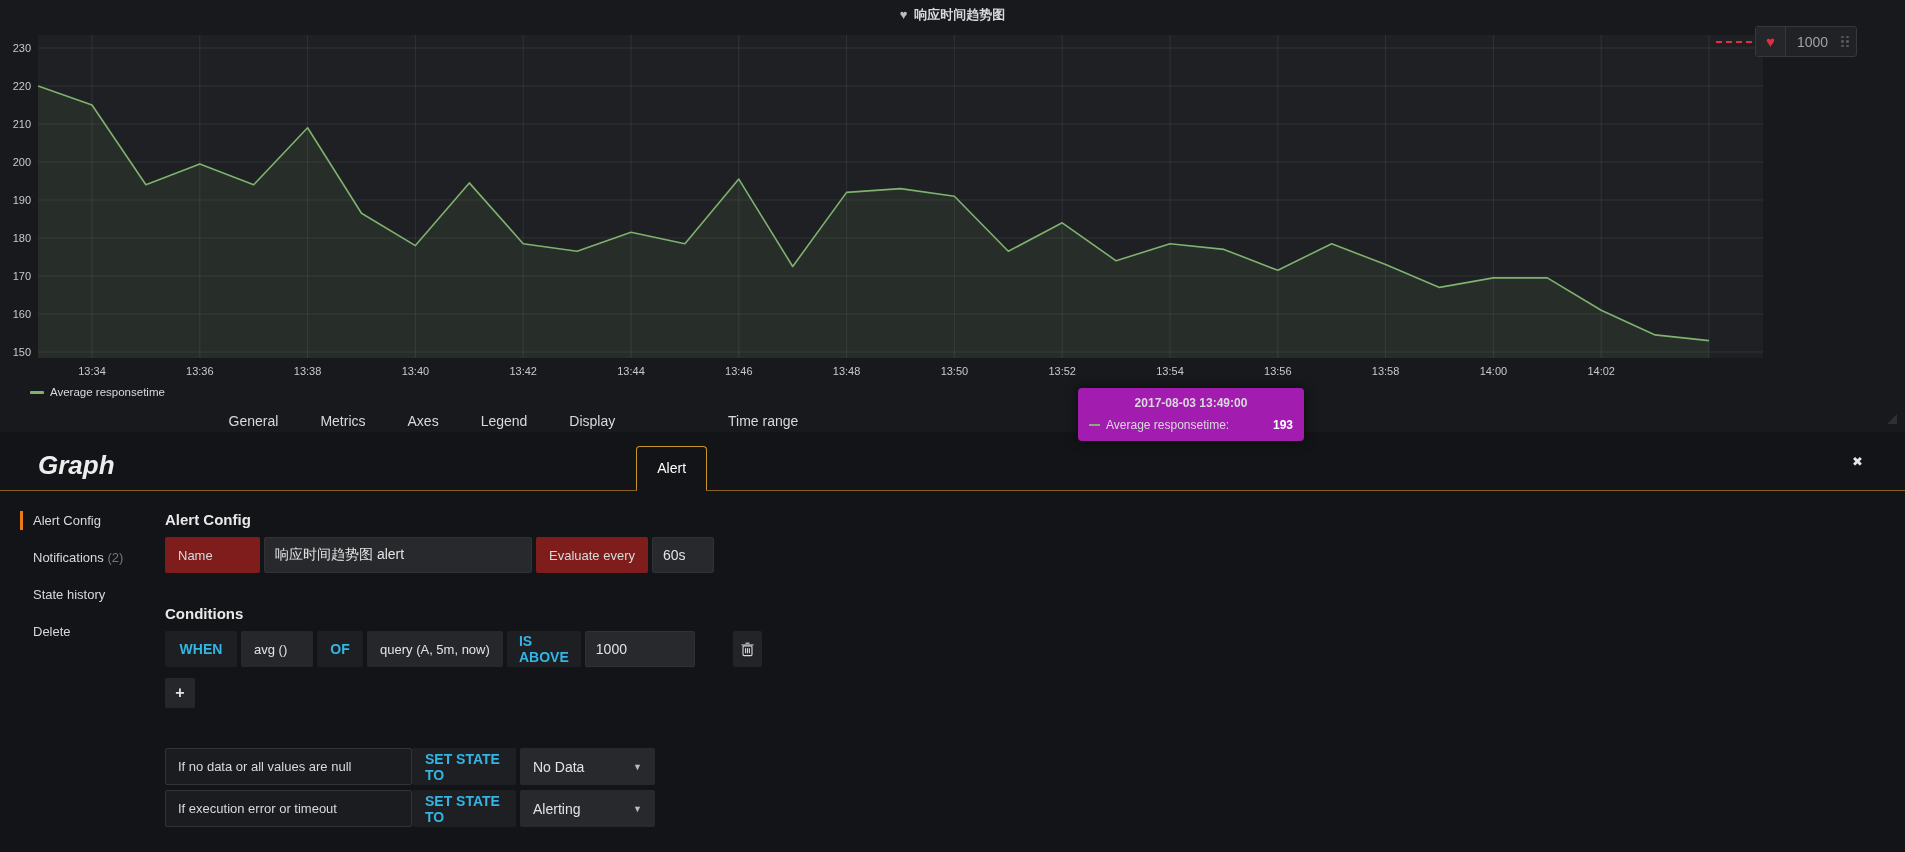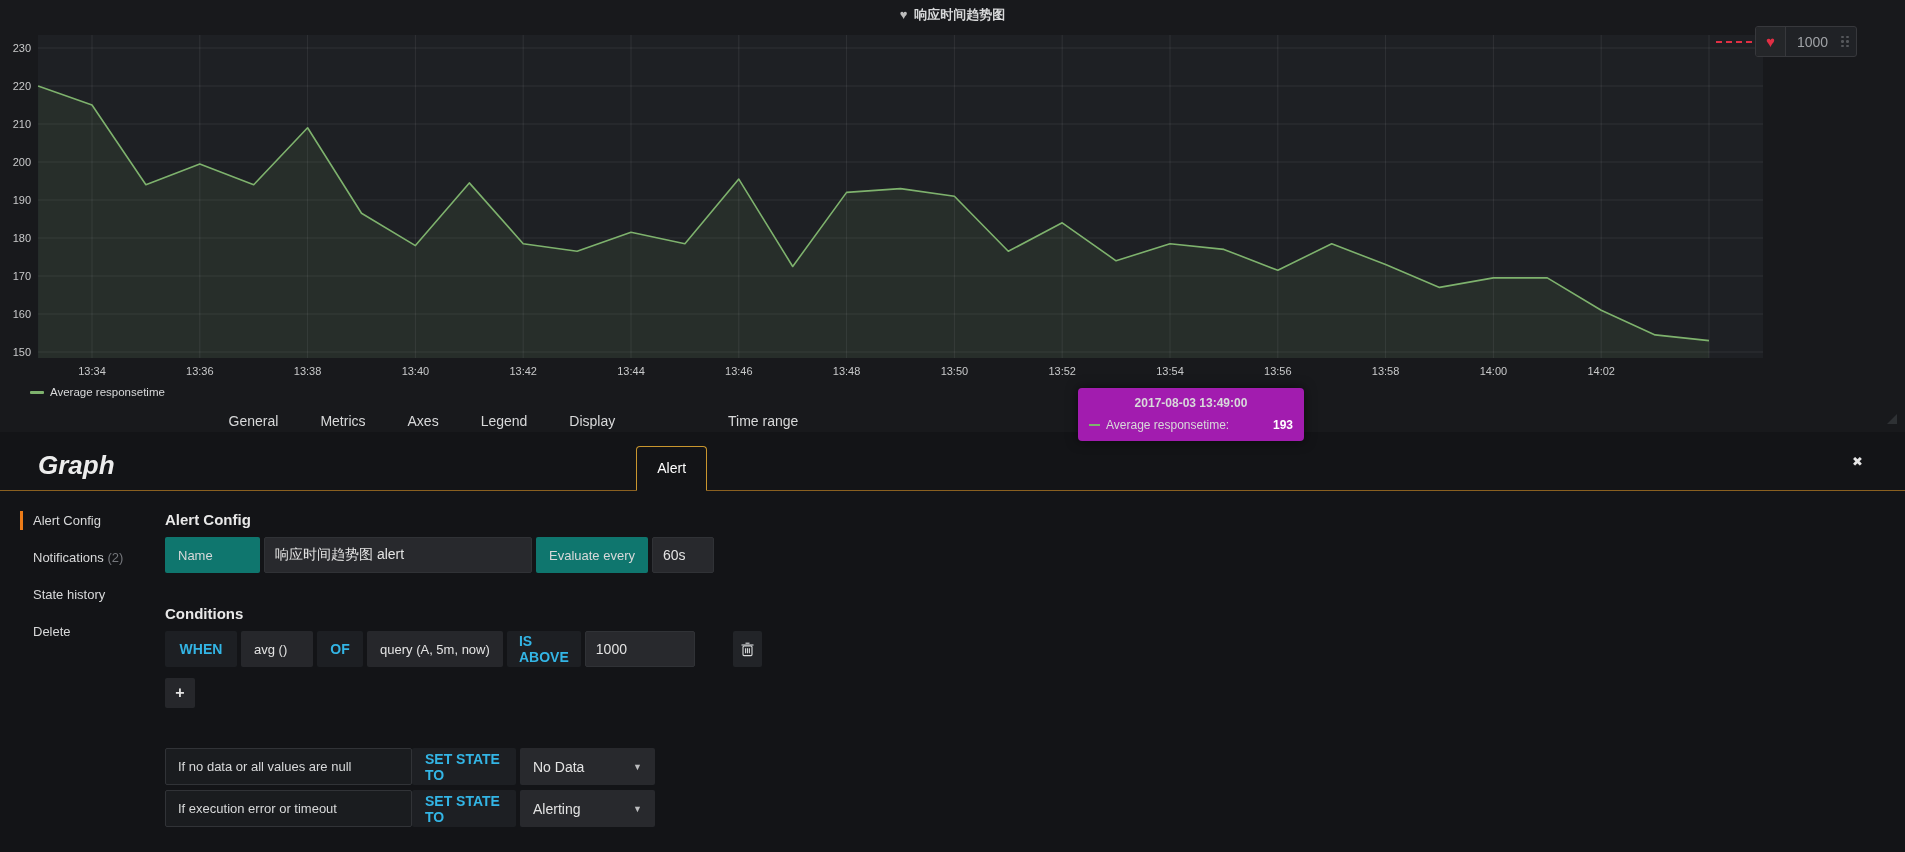--- a/index.html
+++ b/index.html
@@ -58,21 +58,21 @@
   .side-item { padding:2px 10px; margin-bottom:18px; font-size:13px; color:#d8d9da;
     border-left:3px solid transparent; cursor:pointer; }
   .side-item.active { border-left-color:#eb7b18; }
   .side-suffix { color:#75777c; }
 
   .main {}
   .section-heading { font-size:15px; font-weight:700; color:#e8e8e8; margin-bottom:9px; }
   .row { display:flex; align-items:stretch; }
   .box { display:flex; align-items:center; height:36px; margin-right:4px;
     border-radius:2px; padding:0 13px; font-size:13px; }
-  .gf-label { background:#0f766e; color:#d8d9da; }
+  .gf-label { background:#7f1d1d; color:#d8d9da; }
   .gf-kw { background:#1d1f23; color:#33b5e5; font-weight:700; font-size:14px; justify-content:center; }
   .gf-input { background:#28292d; border:1px solid #303236; color:#e3e3e3; font-size:14px; padding:0 10px; }
   input.gf-input { outline:none; }
   .gf-select { background:#26272b; color:#e3e3e3; font-size:13px; cursor:pointer; }
   .caret { margin-left:auto; color:#bcbdbf; font-size:9px; padding-left:10px; }
 
   .name-row { margin-bottom:32px; }
   .cond-row { margin-bottom:0; }
   .trash-btn { width:29px; height:36px; margin-left:34px; background:#222428; border-radius:2px;
     display:flex; align-items:center; justify-content:center; cursor:pointer; }

